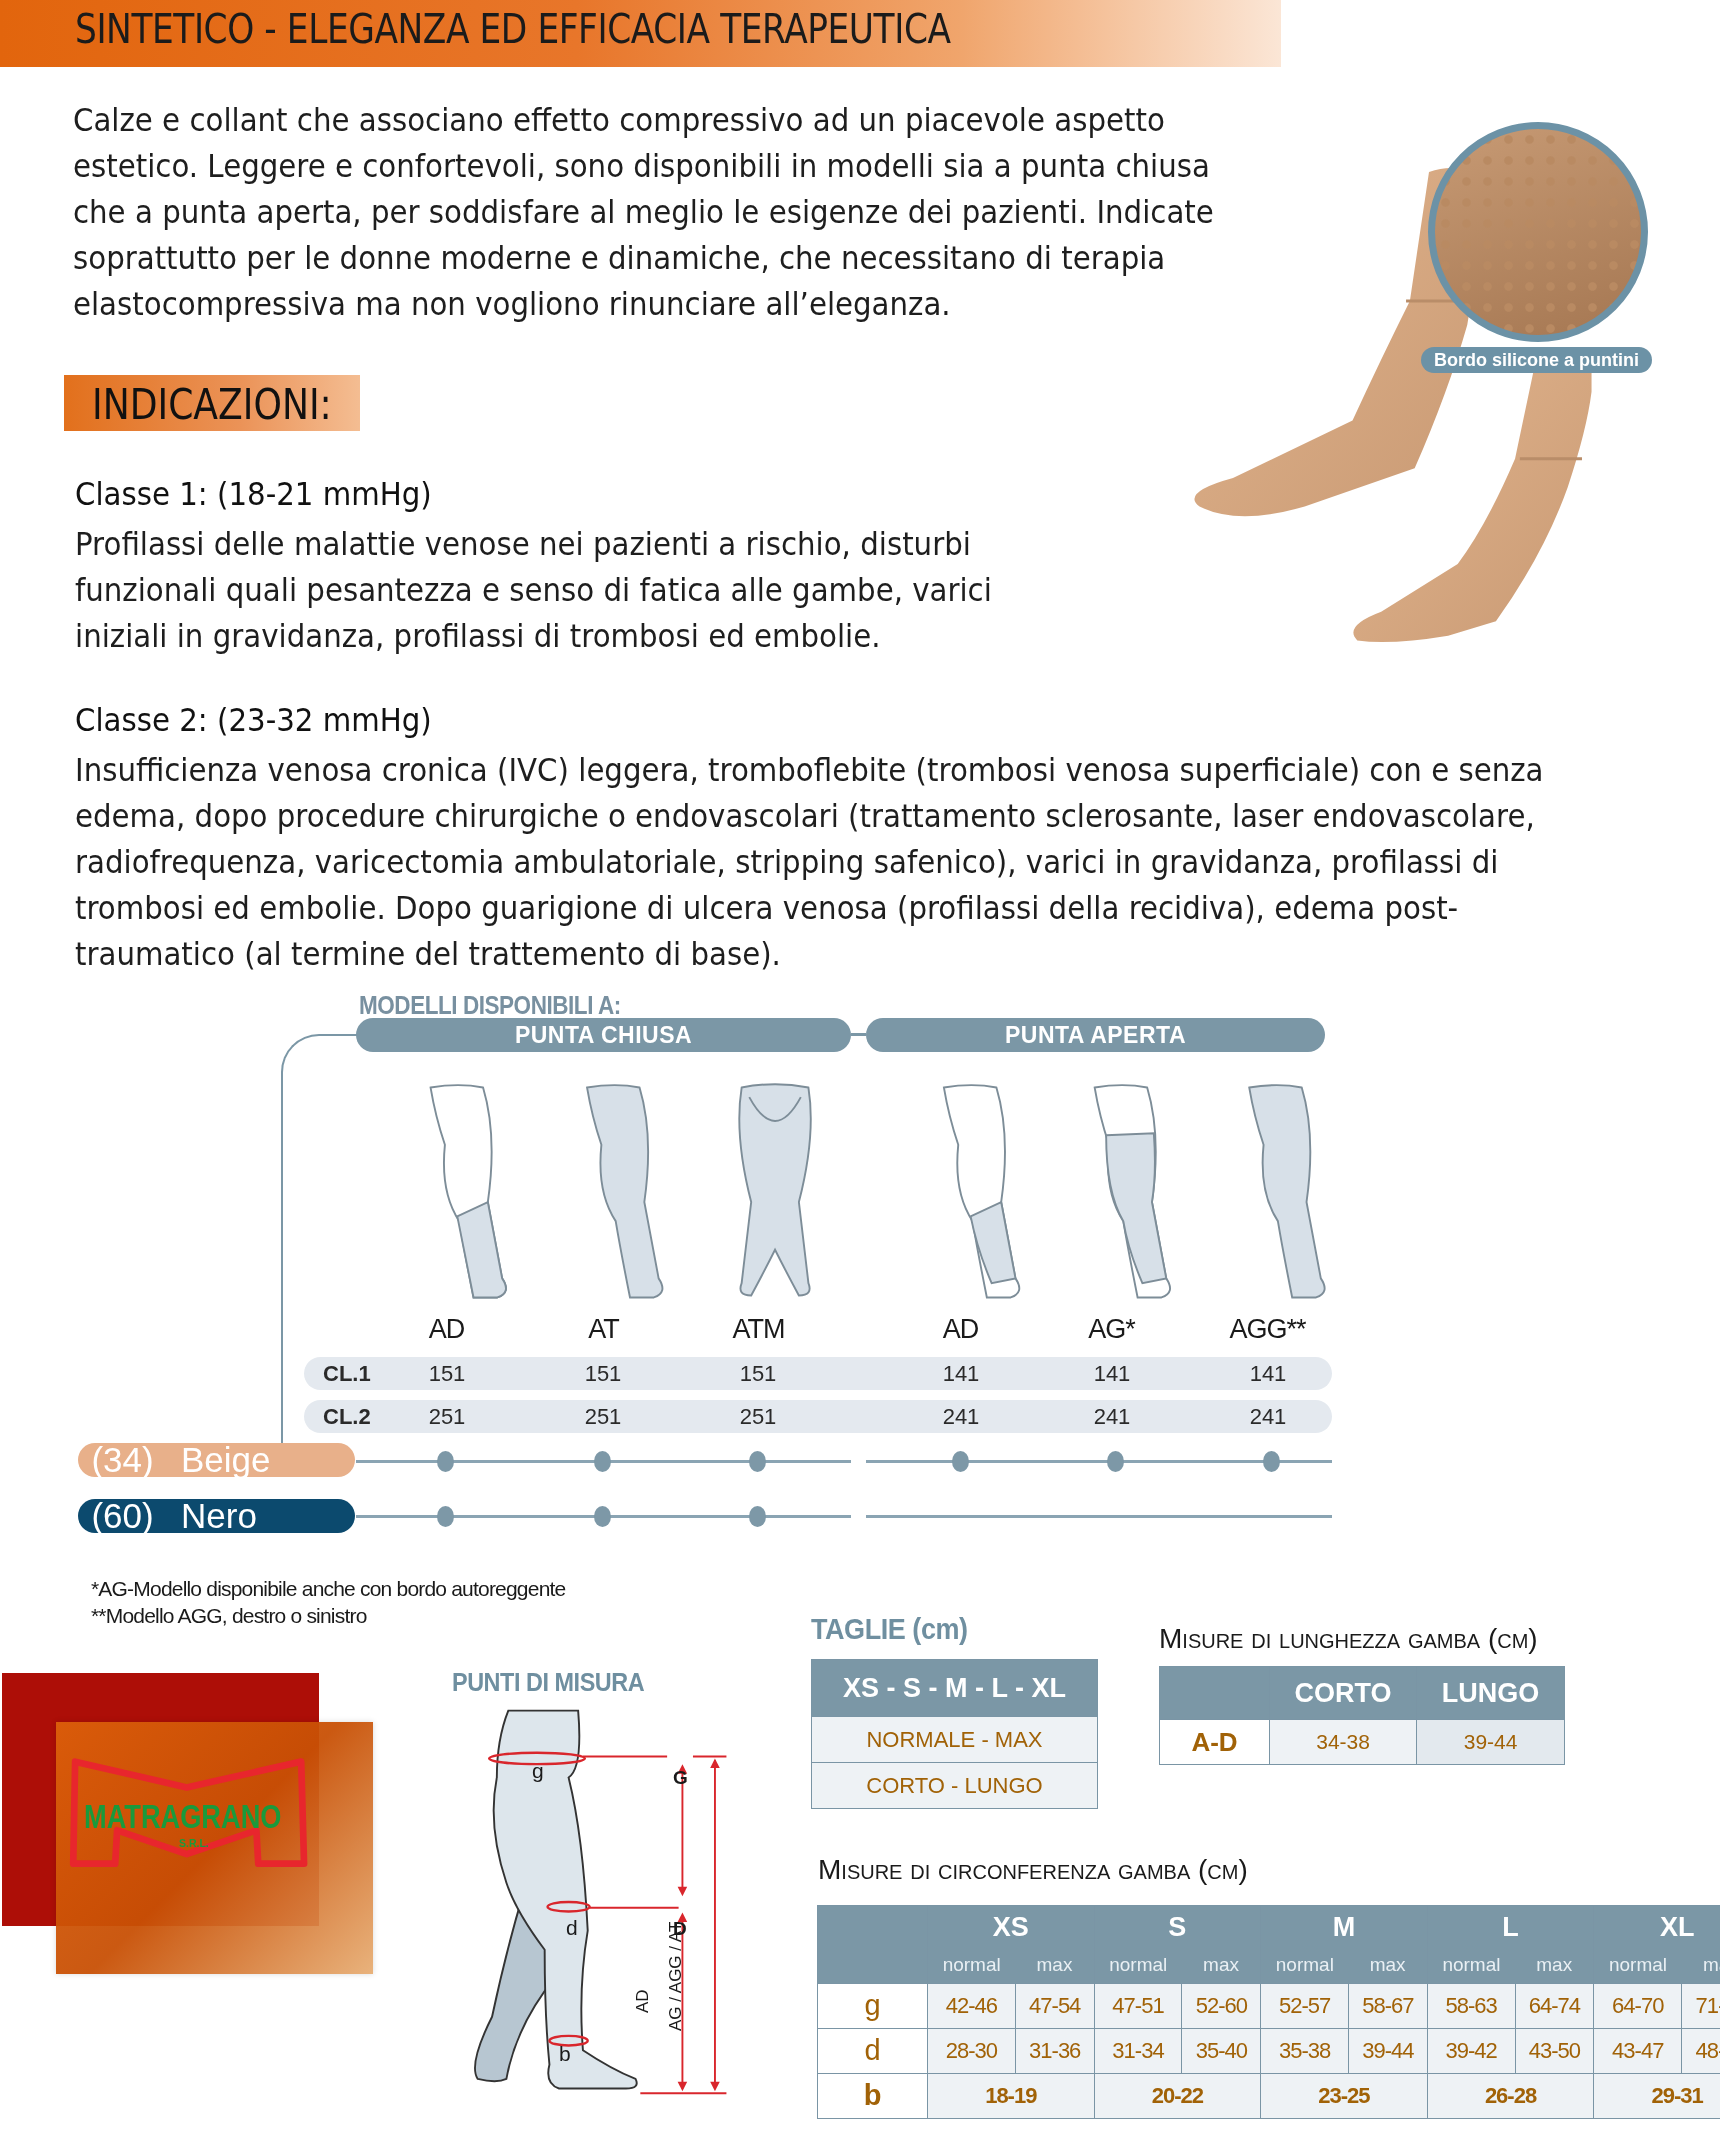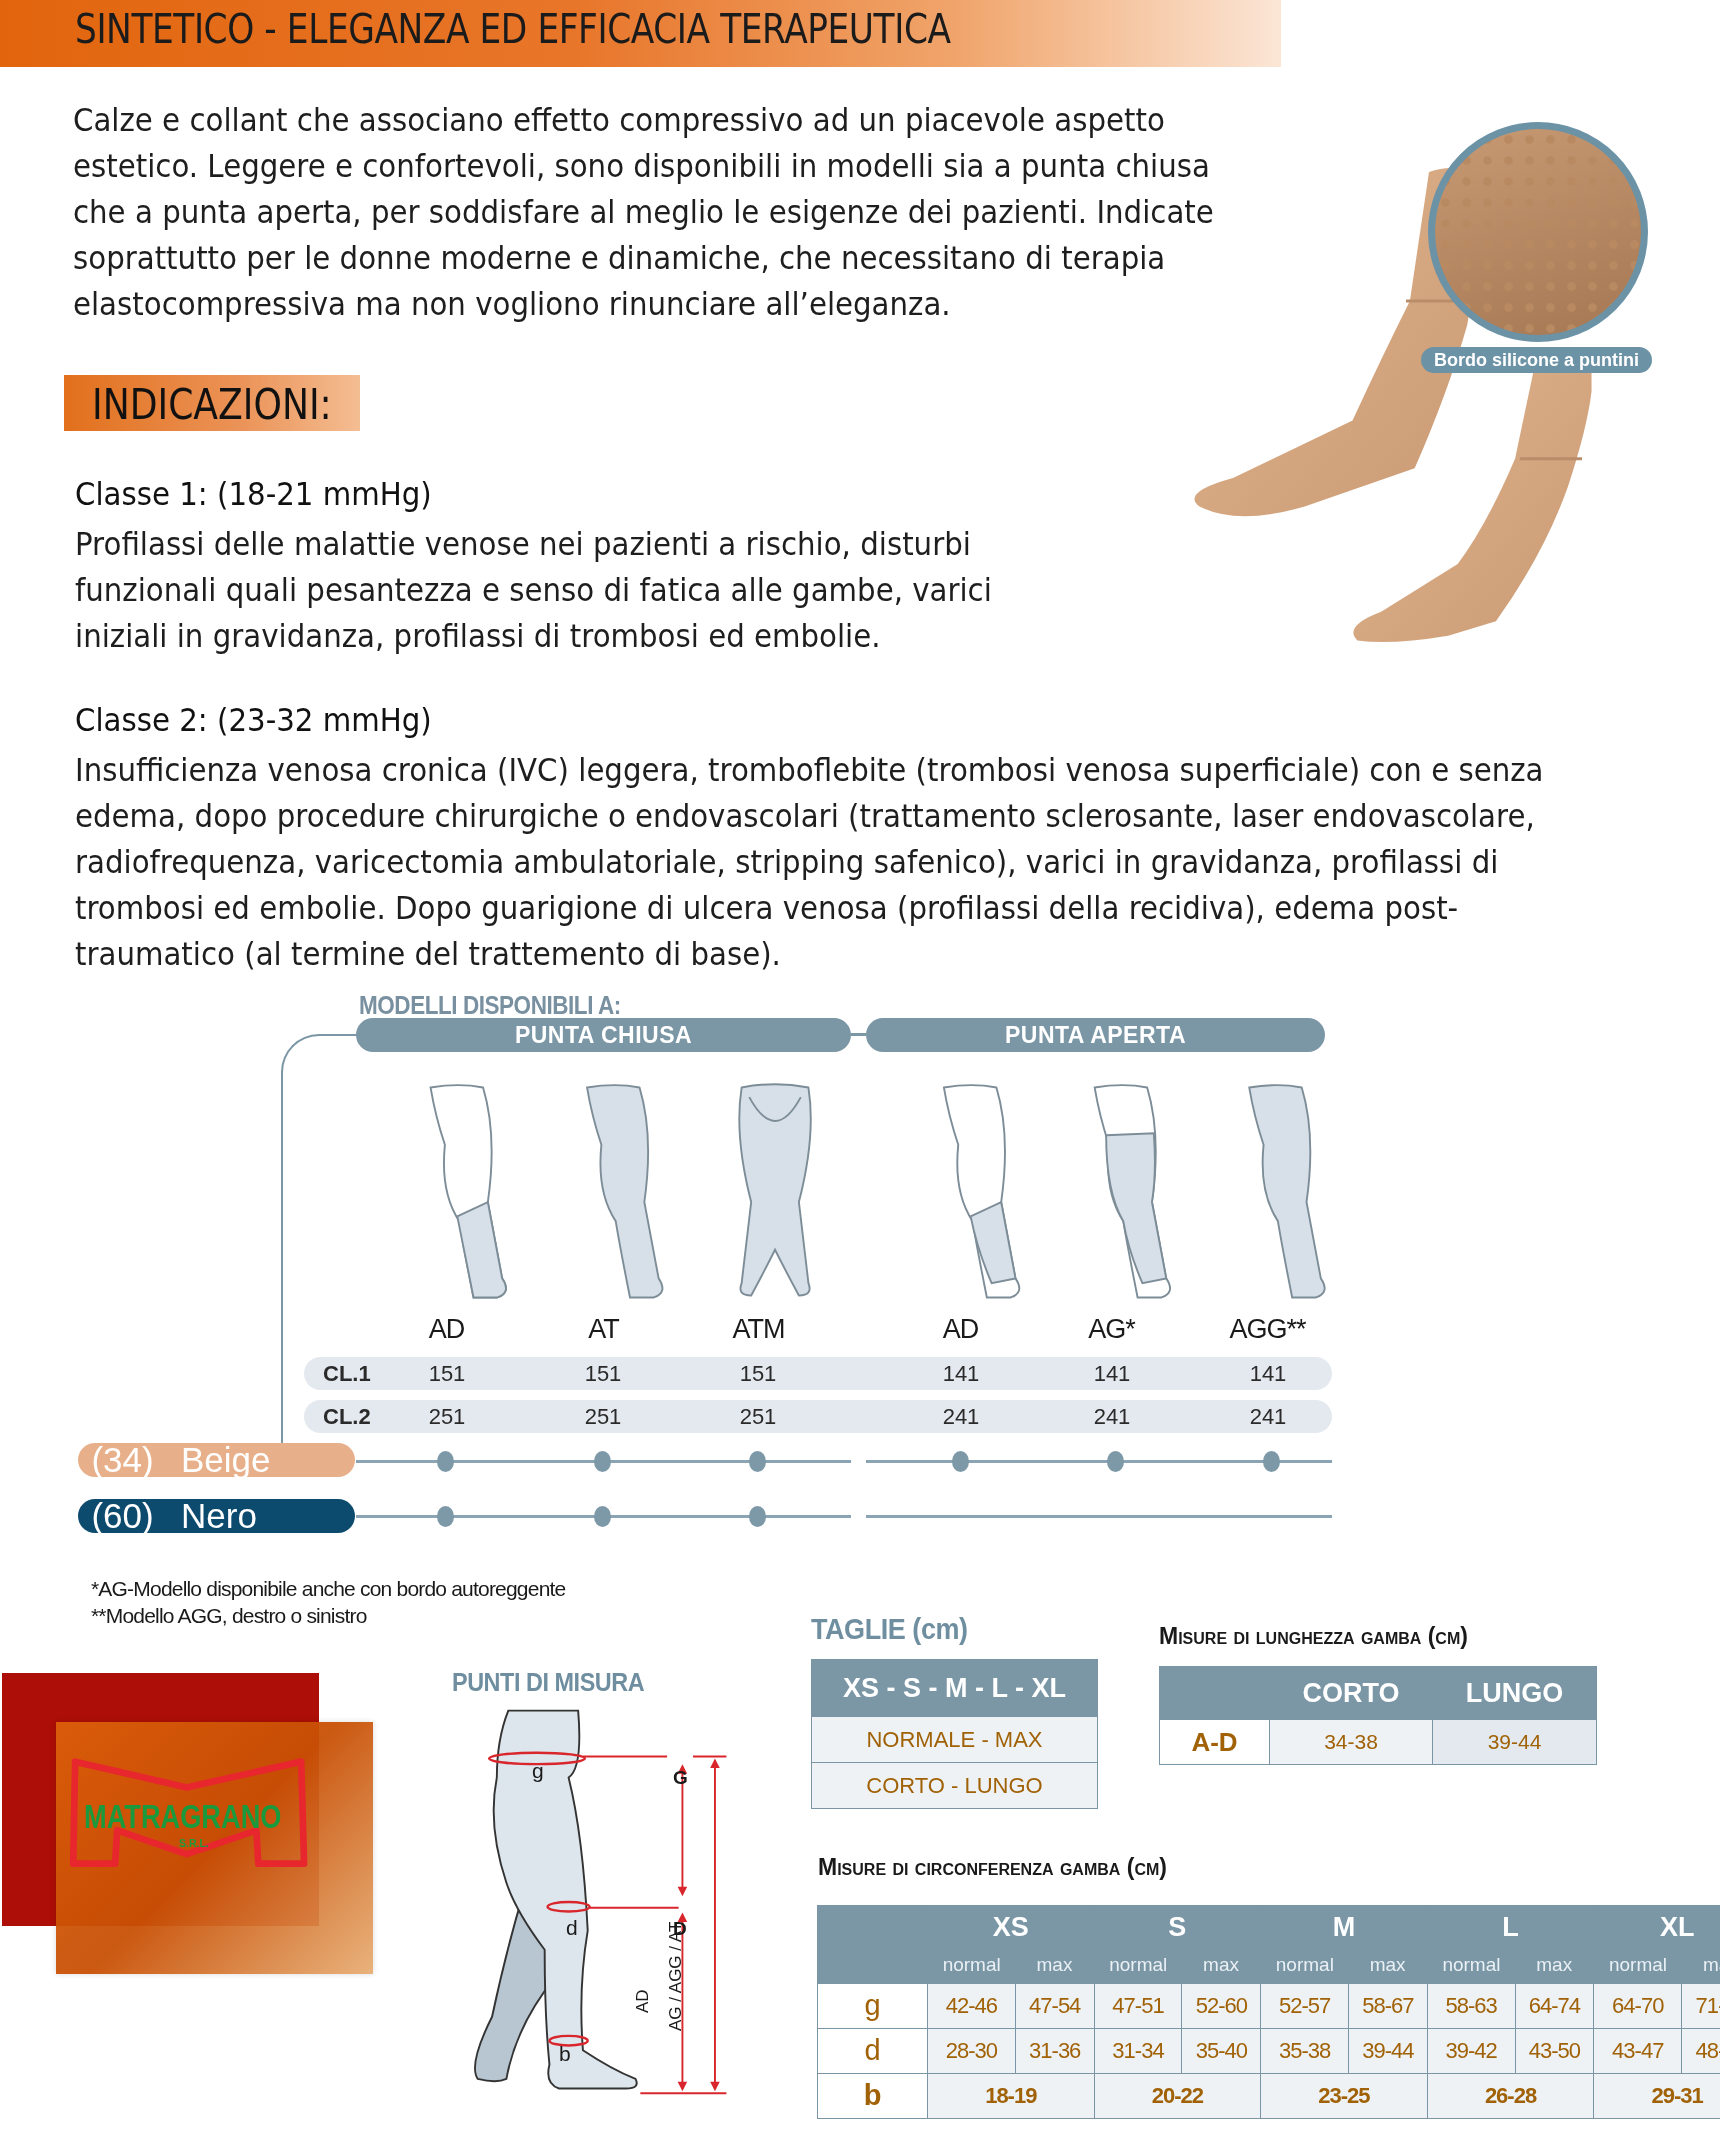--- a/index.html
+++ b/index.html
@@ -37,21 +37,21 @@
   .footnote { font-size:21px; color:#1a1a1a; letter-spacing:-0.8px; white-space:nowrap; }
 
   
   .logo-red { left:1.9px; top:1673px; width:317px; height:253px; background:#ad0e07; }
   .logo-orange { left:56px; top:1722px; width:317px; height:252px; background:linear-gradient(135deg, rgba(220,95,10,0.95) 0%, rgba(200,80,5,0.95) 50%, rgba(230,170,110,0.9) 100%); box-shadow:0 0 5.7px rgba(0,0,0,0.15); }
   .logo-text { left:84px; top:1797px; font-size:34px; font-weight:bold; color:#1a9a3c; letter-spacing:0px; transform:scaleX(0.8); transform-origin:left top; white-space:nowrap; }
   .logo-sub { left:179px; top:1837px; font-size:10.5px; font-weight:bold; color:#1a9a3c; }
 
   
   .sec-title-blue { font-size:30px; color:#6f8fa0; font-weight:bold; letter-spacing:-0.5px; transform:scaleX(0.9); transform-origin:left top; white-space:nowrap; }
-  .sec-title-dark { font-size:23px; color:#1a1a1a; font-weight:bold; white-space:nowrap; font-variant:small-caps; letter-spacing:0px; }
+  .sec-title-dark { font-size:28px; color:#1a1a1a; font-weight:normal; white-space:nowrap; font-variant:small-caps; letter-spacing:0px; }
 
   table { border-collapse:collapse; position:absolute; }
   .tbl td, .tbl th { border:1.9px solid #7a95a5; text-align:center;margin-top:42px; }
   .tbl th { background:#7b97a6; color:#fff; font-weight:bold; }
   .tbl td { background:#eef2f5; color:#a16207; }
   .circ td.val { font-size:22px; letter-spacing:-1px; }
   .circ th .sub { font-weight:normal; font-size:19px; color:#eaf0f4; }
 </style>
 </head>
 <body>
@@ -247,21 +247,21 @@
   <tr>
         <td style="height:43px; font-size:22px;">NORMALE - MAX</td>
       </tr>
   <tr>
         <td style="height:43px; font-size:22px;">CORTO - LUNGO</td>
       </tr>
 </tbody>
   </table>
 
 <div class="abs sec-title-dark" style="left:1159px; top:1623px;">Misure di lunghezza gamba (cm)</div>
-<table class="tbl" style="left:1159px; top:1666px; width:438px;">
+<table class="tbl" style="left:1159px; top:1666px; width:406px;">
   <tbody>
       <tr>
     <th style="width:107px; height:50px;"></th>
     <th style="font-size:27px;">CORTO</th>
     <th style="font-size:27px;">LUNGO</th>
   </tr>
   <tr>
     <td style="height:42px; font-size:26px; font-weight:bold; background:#fff;">A-D</td>
     <td style="font-size:21px;">34-38</td>
     <td style="font-size:21px; background:#e3e9ee;">39-44</td>

